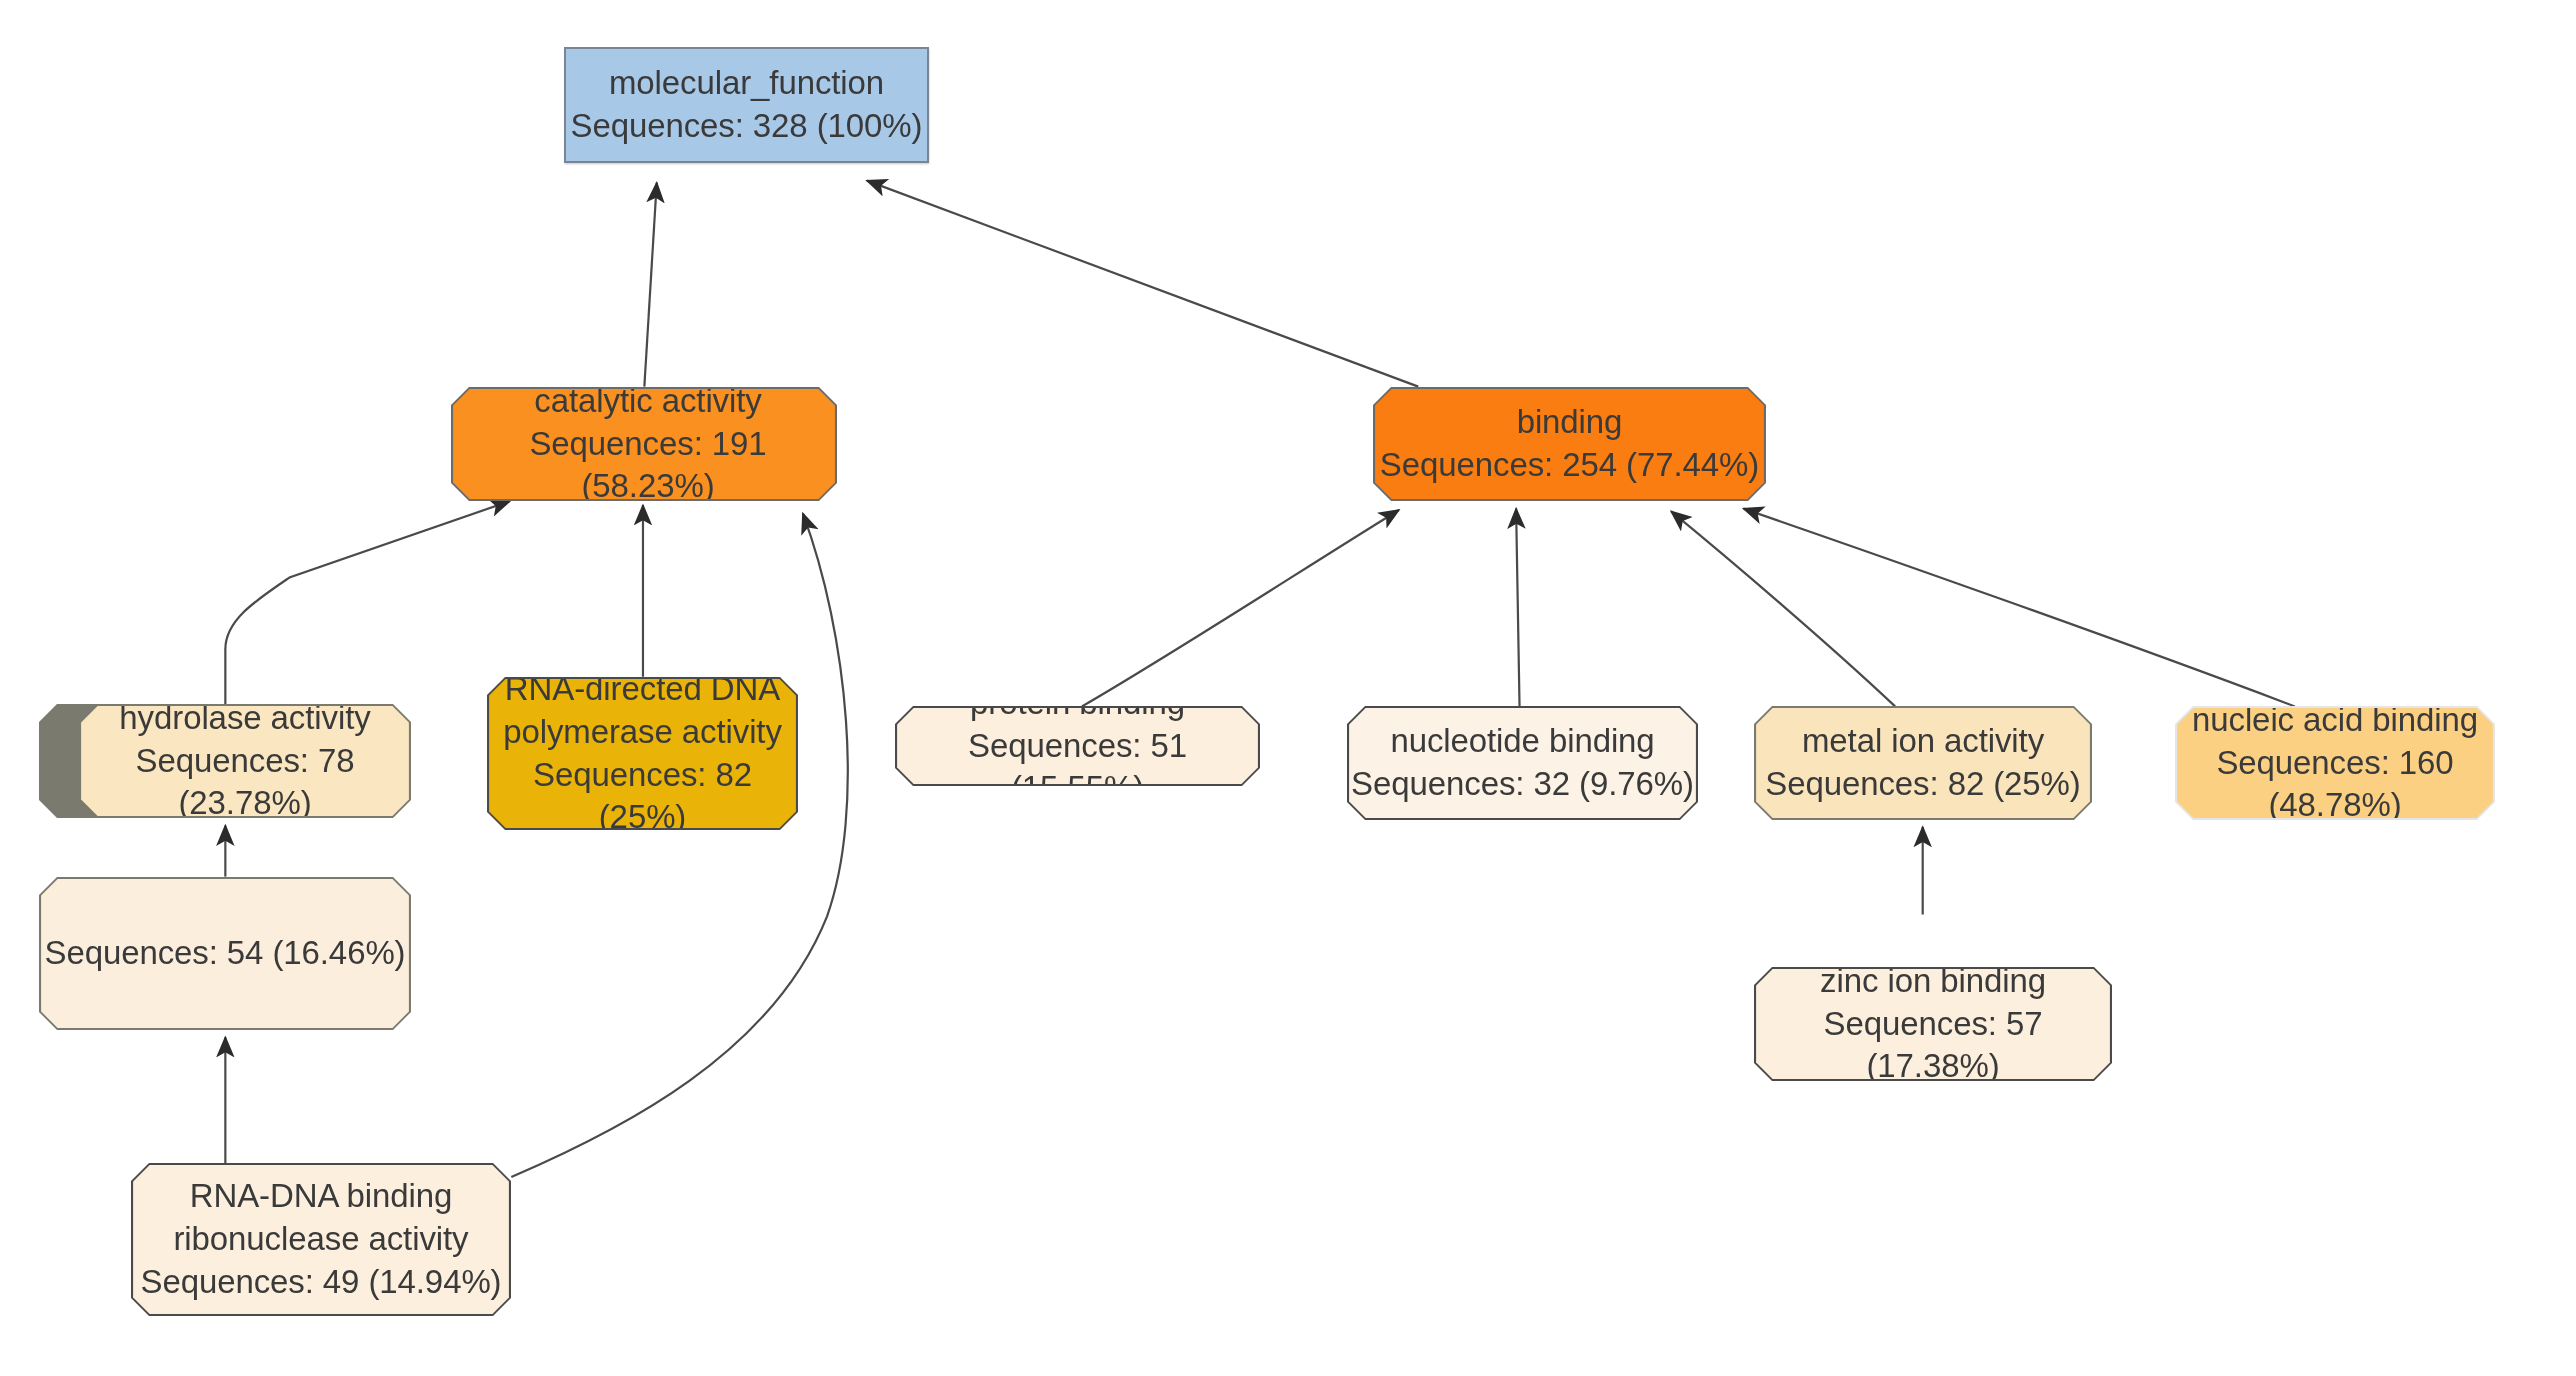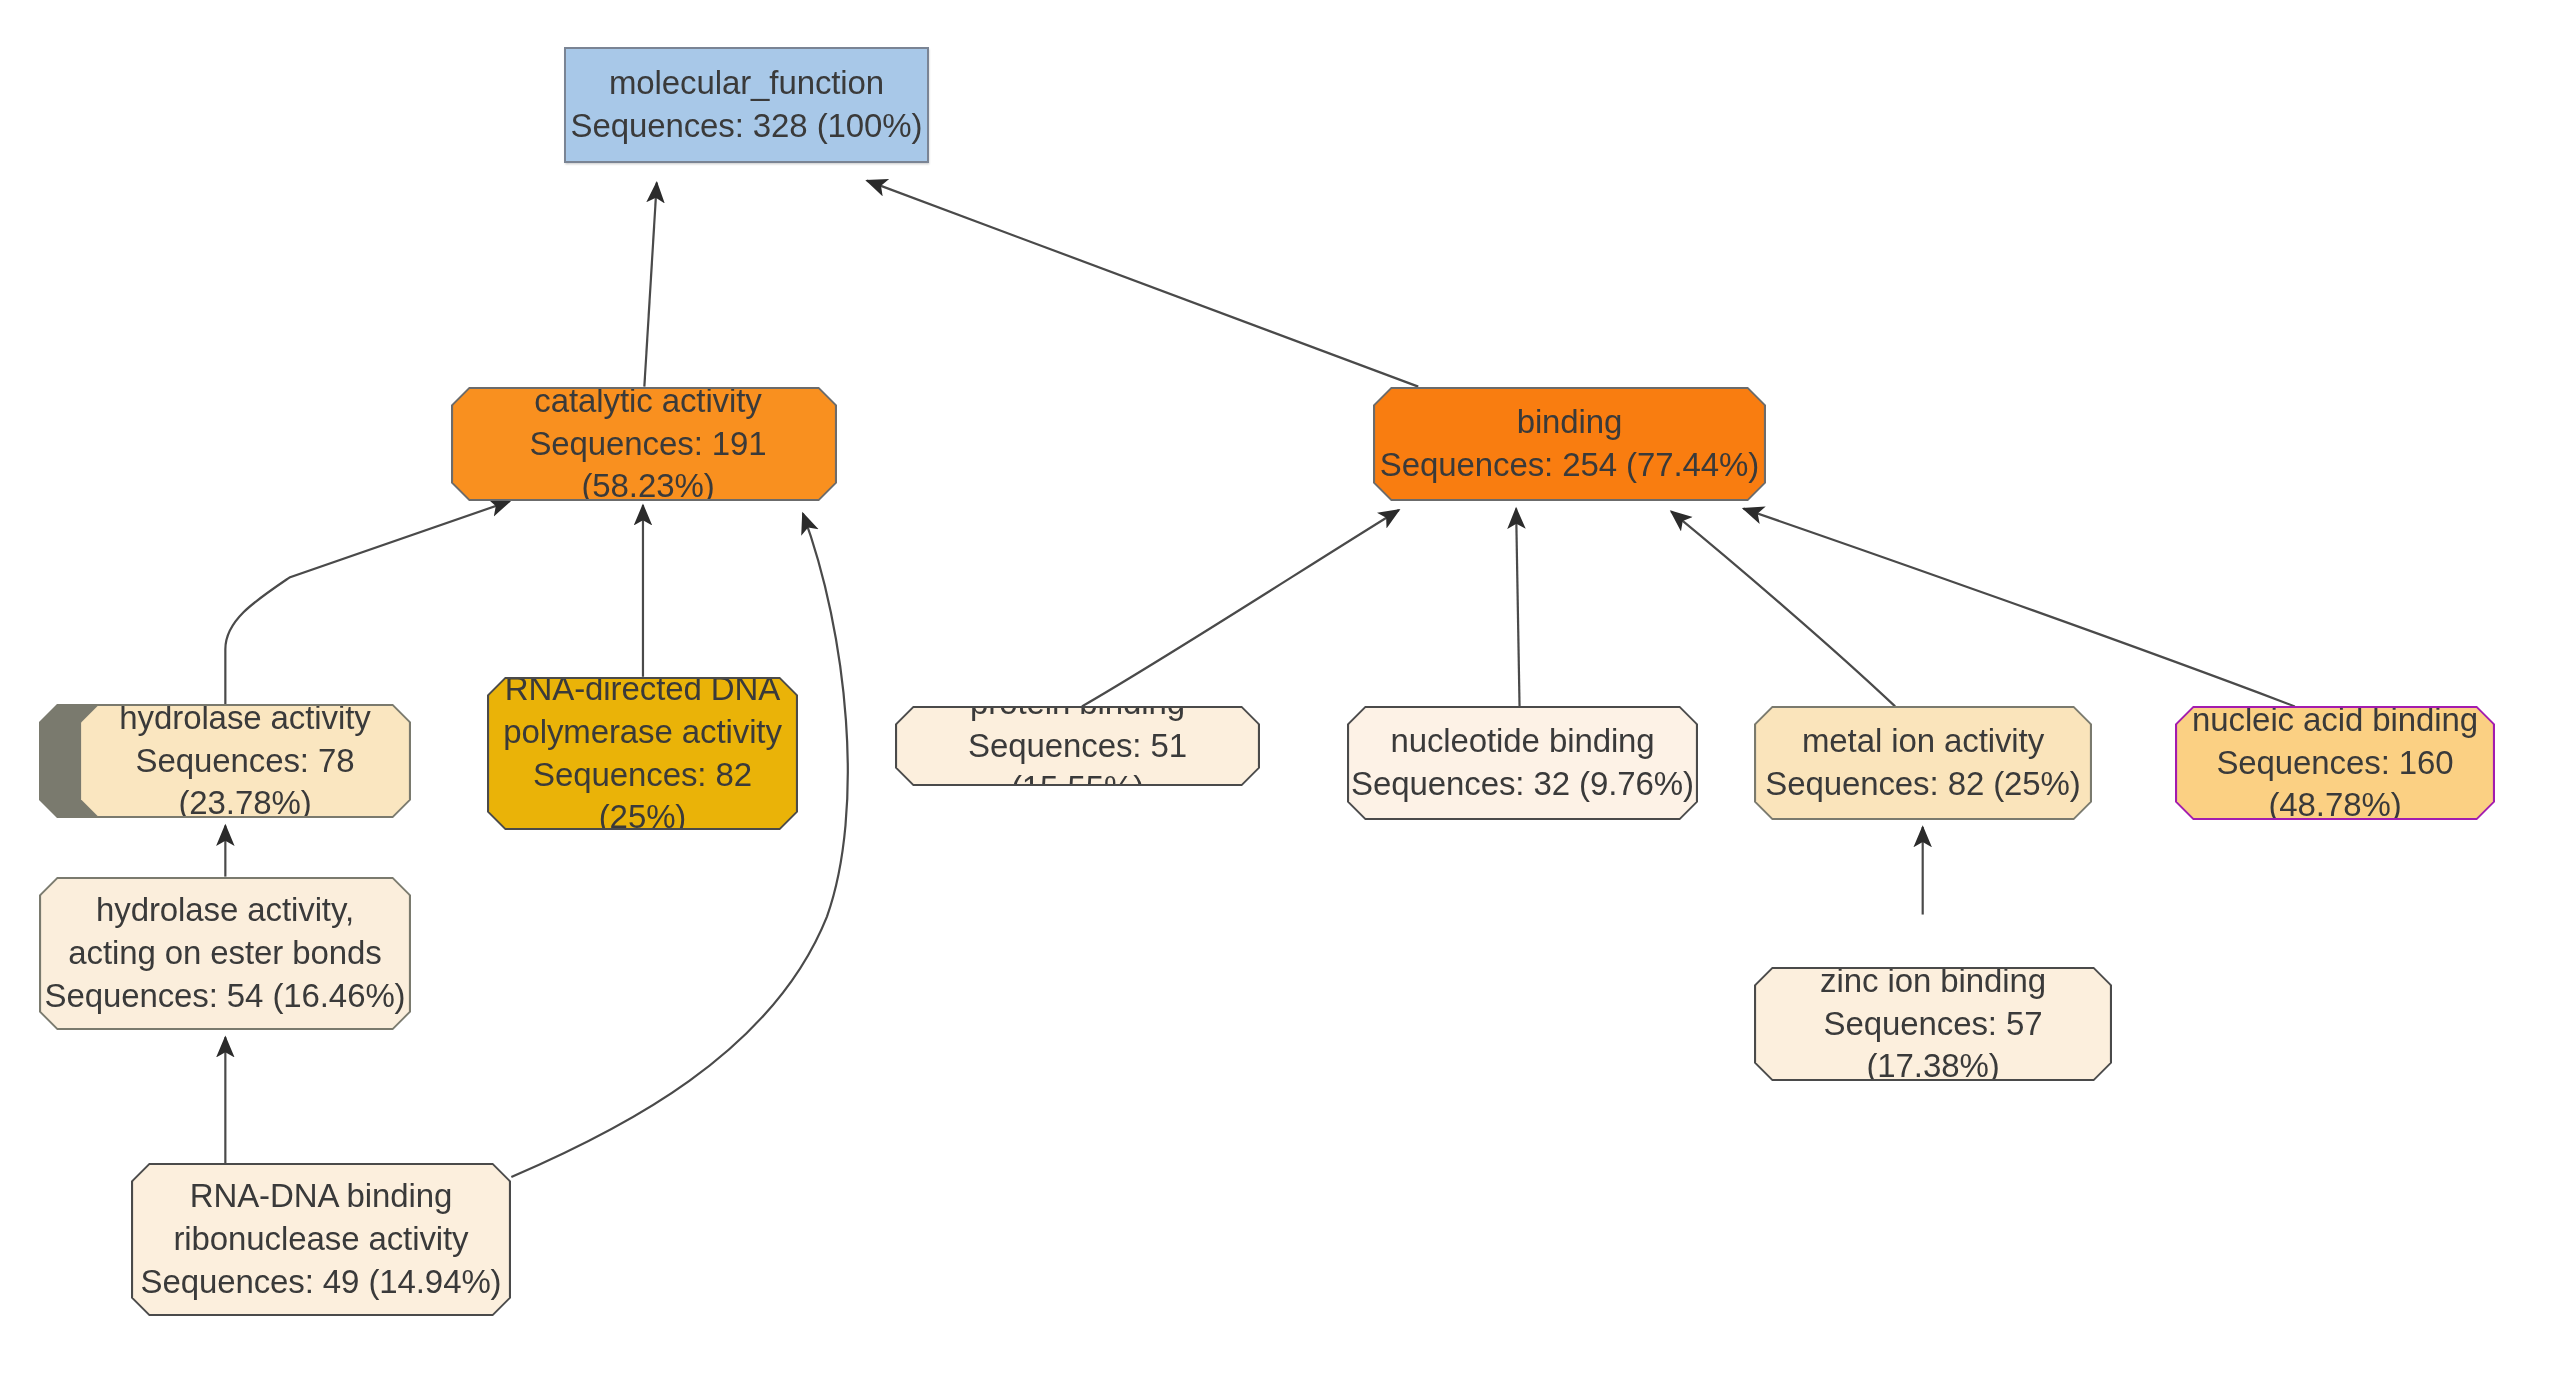--- a/index.html
+++ b/index.html
@@ -101,22 +101,21 @@
   <div id="node-group">
       <div class="node shape-rect" style="left: 564px; top: 47px; width: 365px; height: 116px; background: rgb(168, 200, 232); border-color: rgb(122, 132, 148);"><span class="node-label">molecular_function</span><span class="node-seq">Sequences: 328 (100%)</span></div>
       <div class="node shape-oct" style="left: 451px; top: 387px; width: 386px; height: 114px; background: rgb(107, 107, 107);"><div class="oct-inner" style="background: rgb(249, 144, 31); padding-left: 8px;"><span class="node-label">catalytic activity</span><span class="node-seq">Sequences: 191 (58.23%)</span></div></div>
       <div class="node shape-oct" style="left: 1373px; top: 387px; width: 393px; height: 114px; background: rgb(107, 107, 107);"><div class="oct-inner" style="background: rgb(249, 125, 16);"><span class="node-label">binding</span><span class="node-seq">Sequences: 254 (77.44%)</span></div></div>
       <div class="node shape-oct" style="left: 39px; top: 704px; width: 372px; height: 114px; background: rgb(122, 122, 110);"><div class="oct-inner" style="background: rgb(250, 230, 192); margin-left: 40px;"><span class="node-label">hydrolase activity</span><span class="node-seq">Sequences: 78 (23.78%)</span></div></div>
       <div class="node shape-oct" style="left: 487px; top: 677px; width: 311px; height: 153px; background: rgb(74, 74, 74);"><div class="oct-inner" style="background: #eab308;"><span class="node-label">RNA-directed DNA
 polymerase activity</span><span class="node-seq">Sequences: 82 (25%)</span></div></div>
       <div class="node shape-oct" style="left: 895px; top: 706px; width: 365px; height: 80px; background: rgb(74, 74, 74);"><div class="oct-inner" style="background: rgb(252, 239, 221);"><span class="node-label">protein binding</span><span class="node-seq">Sequences: 51 (15.55%)</span></div></div>
       <div class="node shape-oct" style="left: 1347px; top: 706px; width: 351px; height: 114px; background: rgb(74, 74, 74);"><div class="oct-inner" style="background: rgb(253, 242, 230);"><span class="node-label">nucleotide binding</span><span class="node-seq">Sequences: 32 (9.76%)</span></div></div>
       <div class="node shape-oct" style="left: 1754px; top: 706px; width: 338px; height: 114px; background: rgb(122, 122, 110);"><div class="oct-inner" style="background: rgb(250, 228, 187);"><span class="node-label">metal ion activity</span><span class="node-seq">Sequences: 82 (25%)</span></div></div>
-      <div class="node shape-oct" style="left: 2175px; top: 706px; width: 320px; height: 114px; background: #a21caf;"><div class="oct-inner" style="background: rgb(251, 208, 131);"><span class="node-label">nucleic acid binding</span><span class="node-seq">Sequences: 160 (48.78%)</span></div></div>
-      <div class="node shape-oct" style="left: 39px; top: 877px; width: 372px; height: 153px; background: rgb(122, 122, 110);"><div class="oct-inner" style="background: rgb(251, 238, 220);"><span class="node-label">hydrolase activity,
-acting on ester bonds</span><span class="node-seq">Sequences: 54 (16.46%)</span></div></div>
+      <div class="node shape-oct" style="left: 2175px; top: 706px; width: 320px; height: 114px; background: #e5e5e5;"><div class="oct-inner" style="background: rgb(251, 208, 131);"><span class="node-label">nucleic acid binding</span><span class="node-seq">Sequences: 160 (48.78%)</span></div></div>
+      <div class="node shape-oct" style="left: 39px; top: 877px; width: 372px; height: 153px; background: rgb(122, 122, 110);"><div class="oct-inner" style="background: rgb(251, 238, 220);"><span class="node-seq">Sequences: 54 (16.46%)</span></div></div>
       <div class="node shape-oct" style="left: 1754px; top: 967px; width: 358px; height: 114px; background: rgb(74, 74, 74);"><div class="oct-inner" style="background: rgb(252, 239, 221);"><span class="node-label">zinc ion binding</span><span class="node-seq">Sequences: 57 (17.38%)</span></div></div>
       <div class="node shape-oct" style="left: 131px; top: 1163px; width: 380px; height: 153px; background: rgb(74, 74, 74);"><div class="oct-inner" style="background: rgb(252, 239, 221);"><span class="node-label">RNA-DNA binding
 ribonuclease activity</span><span class="node-seq">Sequences: 49 (14.94%)</span></div></div>
     </div>
 
 </div>
 
 
 </body></html>

